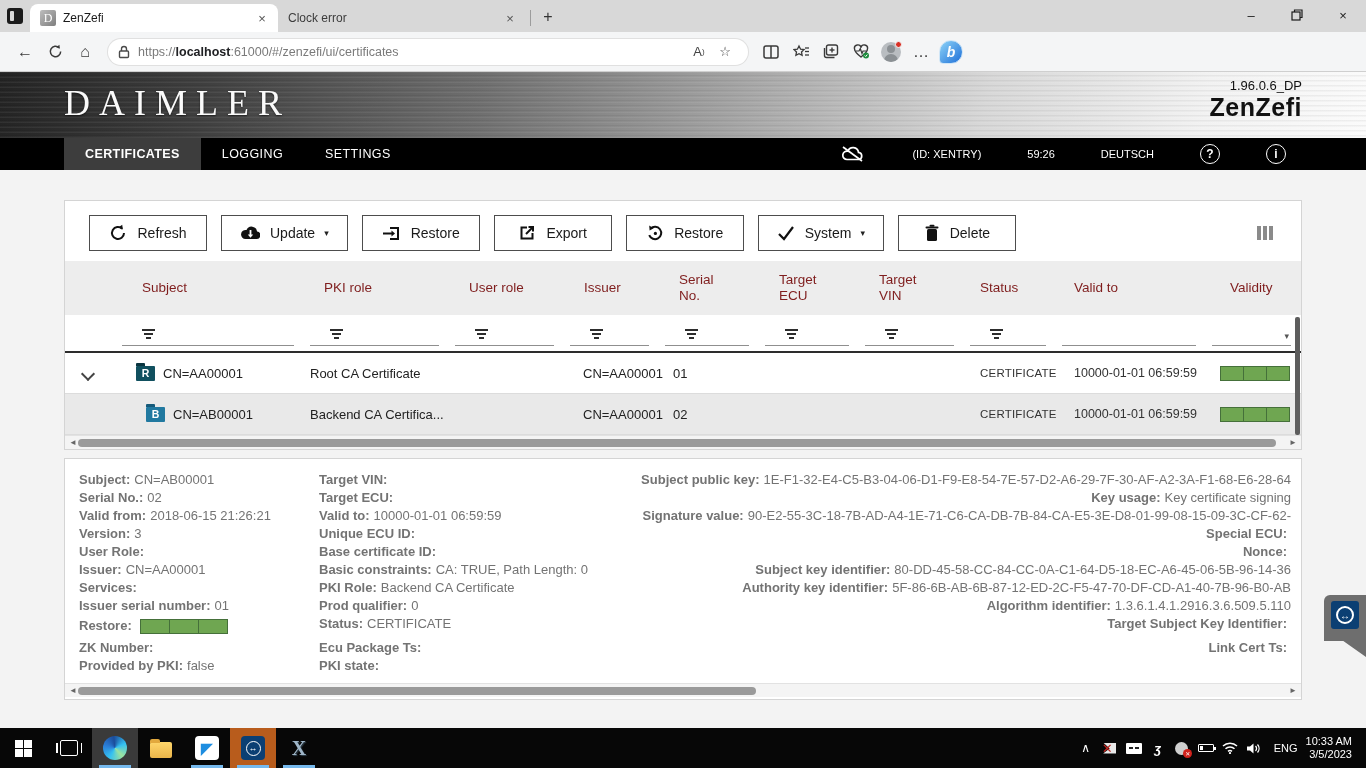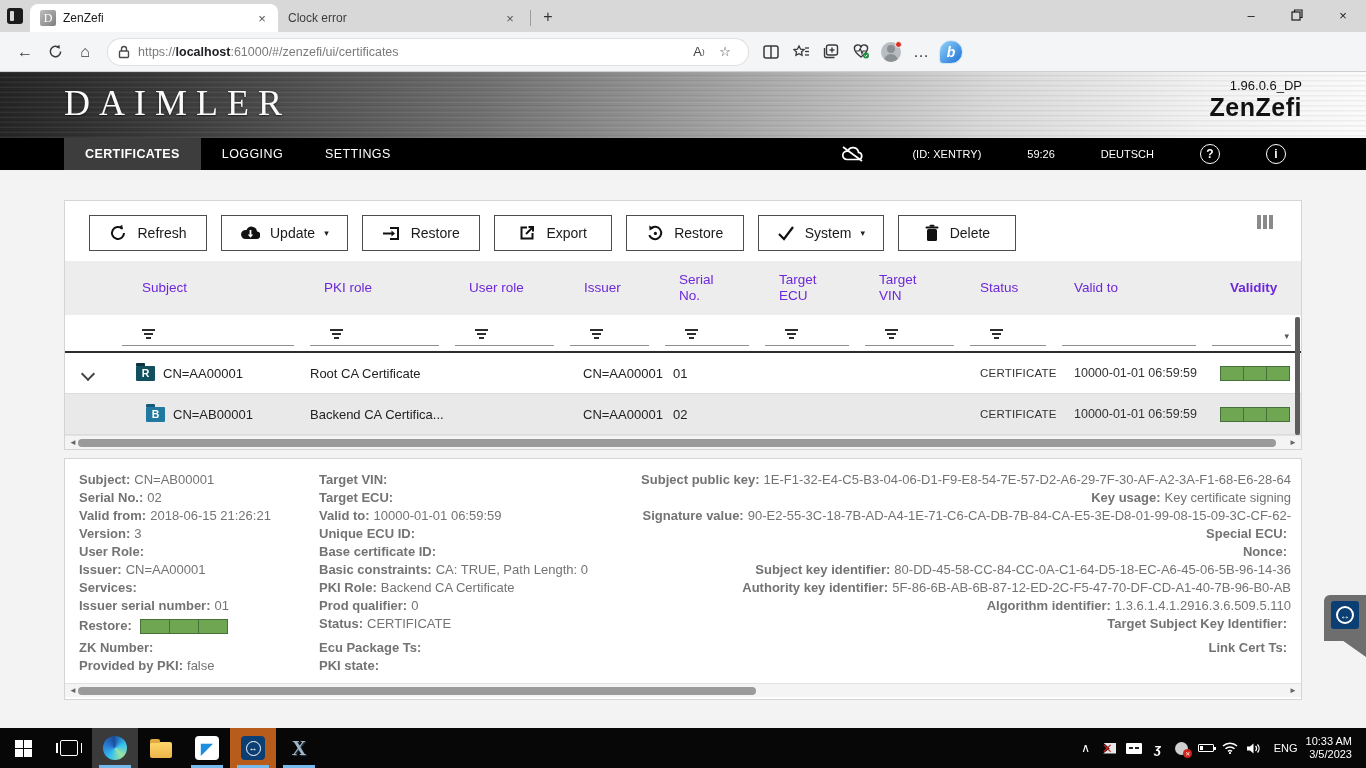--- a/index.html
+++ b/index.html
@@ -53,30 +53,30 @@
   .nav-txt { font-size:11px; }
   .circ-ic { width:20px; height:20px; border:1.6px solid #fff; border-radius:50%; display:flex; align-items:center; justify-content:center; font-size:12px; font-weight:bold; }
 
   
   .page { position:absolute; top:172px; bottom:40px; left:0; right:0; background:#f3f3f3; }
   .card { position:absolute; left:64px; width:1238px; background:#fff; border:1px solid #d4d4d4; }
   .card.tablecard { top:28px; height:250px; }
   .card.detailcard { top:286px; height:242px; }
 
   
-  .btnrow { display:flex; align-items:flex-start; padding:14px 22px 0 24px; }
+  .btnrow { display:flex; align-items:center; padding:14px 22px 0 24px; }
   .abtn { height:36px; border:1px solid #4d4d4d; background:#fff; display:flex; align-items:center; justify-content:center; padding:0 18px; margin-right:14px; font-size:14px; color:#1a1a1a; min-width:118px; }
   .abtn svg { margin-right:10px; }
   .abtn .caret { margin-left:9px; font-size:9px; color:#222; }
   .colchooser { margin-left:auto; display:flex; margin-right:6px; }
   .colchooser i { width:4px; height:14px; background:#8a8a8a; margin-left:2px; }
 
   
   .tgrid { display:grid; grid-template-columns:45px 200px 145px 115px 95px 100px 100px 105px 92px 150px 1fr; align-items:center; }
-  .thead { background:#ededed; height:54px; margin-top:10px; color:#6d28d9; font-size:13.5px; }
+  .thead { background:#ededed; height:54px; margin-top:10px; color:#7f1d1d; font-size:13.5px; }
   .hc { padding-left:14px; line-height:16px; }
   .hc.sub { padding-left:32px; }
   .hc.narrow { max-width:72px; }
   .frow { height:38px; border-bottom:2px solid #2d2d2d; }
   .fcell { align-self:end; margin:0 16px 5px 0; }
   .fline { border-bottom:1px solid #8f8f8f; display:flex; align-items:flex-end; justify-content:space-between; padding:0 2px 4px 20px; height:24px; }
   .fline.noicon { padding-left:4px; }
   .ficon { display:inline-block; }
   .ficon i { display:block; background:#2d2d2d; height:2px; margin-bottom:2px; }
   .ficon i:nth-child(1){width:13px;} .ficon i:nth-child(2){width:9px; margin-left:2px;} .ficon i:nth-child(3){width:5px; margin-left:4px;}
@@ -345,21 +345,21 @@
       <div></div>
       <div class="hc sub">Subject</div>
       <div class="hc">PKI role</div>
       <div class="hc">User role</div>
       <div class="hc">Issuer</div>
       <div class="hc narrow">Serial No.</div>
       <div class="hc narrow">Target ECU</div>
       <div class="hc narrow">Target VIN</div>
       <div class="hc" style="padding-left:10px;">Status</div>
       <div class="hc" style="padding-left:12px;">Valid to</div>
-      <div class="hc" style="padding-left:18px;font-weight:bold;">Validity</div>
+      <div class="hc" style="padding-left:18px;">Validity</div>
     </div>
 
     <div class="tgrid frow">
       <div></div>
       <div class="fcell" style="margin-left:12px;">
           <div class="fline">
             <span class="ficon">
               <i></i>
               <i></i>
               <i></i>

